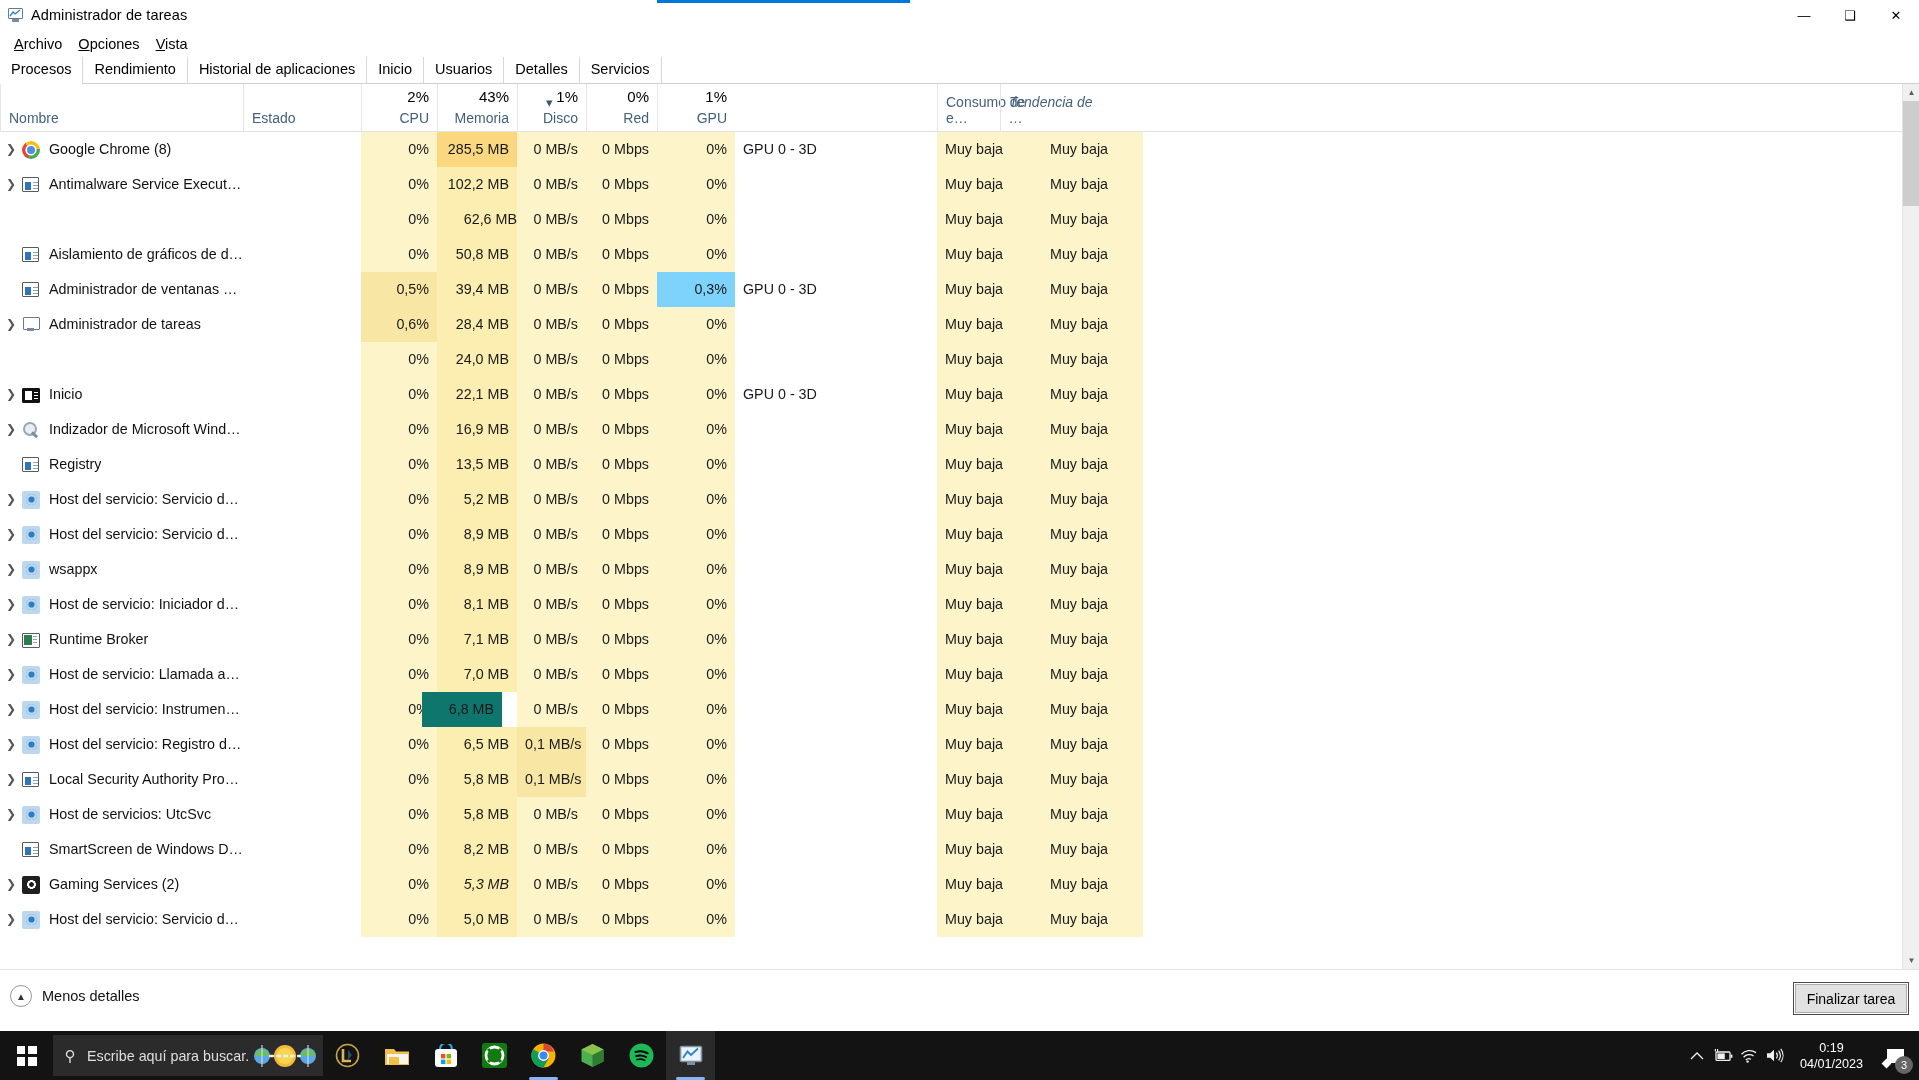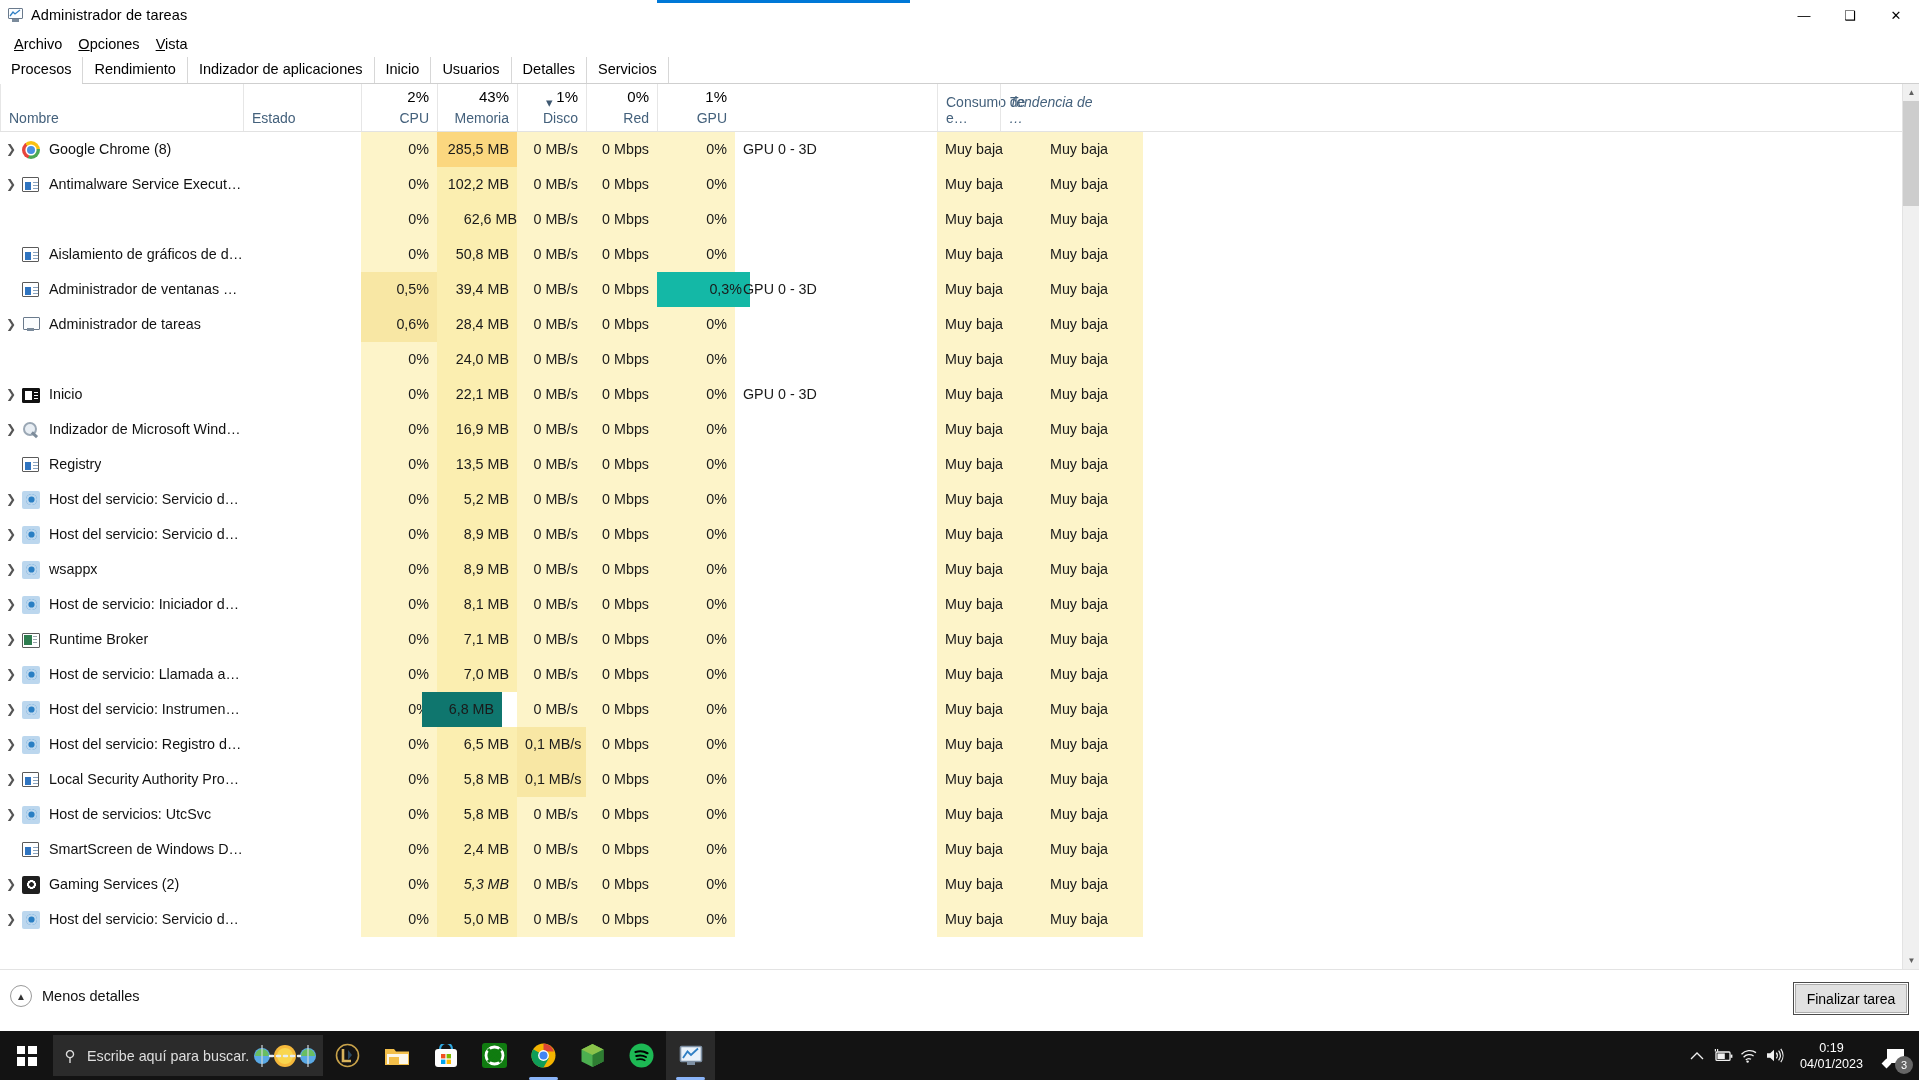--- a/index.html
+++ b/index.html
@@ -245,21 +245,21 @@
 
 <div id="menubar">
   <div class="menu-item"><u>A</u><span>rchivo</span></div>
   <div class="menu-item"><u>O</u><span>pciones</span></div>
   <div class="menu-item"><u>V</u><span>ista</span></div>
 </div>
 
 <div id="tabstrip">
     <div class="tab active">Procesos</div>
     <div class="tab">Rendimiento</div>
-    <div class="tab">Indizador de aplicaciones</div>
+    <div class="tab">Historial de aplicaciones</div>
     <div class="tab">Inicio</div>
     <div class="tab">Usuarios</div>
     <div class="tab">Detalles</div>
     <div class="tab">Servicios</div>
   </div>
 
 <div id="table-wrap">
   <div id="thead">
     <div class="sort-chevron">▾</div>
   <div class="hcell lt" style="left: 0px; width: 243px;">
@@ -371,21 +371,21 @@
           <span class="picon">
             <span class="ico-window" style="position: absolute; left: 0px; top: 0px;"></span>
           </span>
           <span class="pname">Administrador de ventanas del …</span>
         </div>
         <div class="cell lt" style="left: 243px; width: 118px;"></div>
         <div class="cell rt" style="left: 361px; width: 76px; background: rgb(248, 231, 164);">0,5%</div>
         <div class="cell rt" style="left: 437px; width: 80px; background: rgb(251, 238, 176);">39,4 MB</div>
         <div class="cell rt" style="left: 517px; width: 69px; background: rgb(253, 244, 201);">0 MB/s</div>
         <div class="cell rt" style="left: 586px; width: 71px; background: rgb(253, 244, 201);">0 Mbps</div>
-        <div class="cell rt" style="left: 657px; width: 93px; background: #14b8a6;">0,3%</div>
+        <div class="cell rt" style="left: 657px; width: 78px; background: #7dd3fc;">0,3%</div>
         <div class="cell lt" style="left: 735px; width: 202px;">GPU 0 - 3D</div>
         <div class="cell lt" style="left: 937px; width: 105px; background: rgb(253, 244, 201);">Muy baja</div>
         <div class="cell lt" style="left: 1042px; width: 101px; background: rgb(253, 244, 201);">Muy baja</div>
         <div class="cell" style="left: 1143px; width: 759px;"></div>
       </div>
       <div class="row">
         <div class="cell lt namecell" style="left: 0px; width: 243px; padding: 0px;">
           <span class="chev">❯</span>
           <span class="picon">
             <span class="ico-tm" style="position: absolute; left: 0px; top: 0px;"></span>
@@ -665,21 +665,21 @@
       <div class="row">
         <div class="cell lt namecell" style="left: 0px; width: 243px; padding: 0px;">
           <span class="chev empty">❯</span>
           <span class="picon">
             <span class="ico-window" style="position: absolute; left: 0px; top: 0px;"></span>
           </span>
           <span class="pname">SmartScreen de Windows Defen…</span>
         </div>
         <div class="cell lt" style="left: 243px; width: 118px;"></div>
         <div class="cell rt" style="left: 361px; width: 76px; background: rgb(253, 244, 201);">0%</div>
-        <div class="cell rt" style="left: 437px; width: 80px; background: rgb(251, 238, 176);">2,4 MB</div>
+        <div class="cell rt" style="left: 437px; width: 80px; background: rgb(251, 238, 176);">8,2 MB</div>
         <div class="cell rt" style="left: 517px; width: 69px; background: rgb(253, 244, 201);">0 MB/s</div>
         <div class="cell rt" style="left: 586px; width: 71px; background: rgb(253, 244, 201);">0 Mbps</div>
         <div class="cell rt" style="left: 657px; width: 78px; background: rgb(253, 244, 201);">0%</div>
         <div class="cell lt" style="left: 735px; width: 202px;"></div>
         <div class="cell lt" style="left: 937px; width: 105px; background: rgb(253, 244, 201);">Muy baja</div>
         <div class="cell lt" style="left: 1042px; width: 101px; background: rgb(253, 244, 201);">Muy baja</div>
         <div class="cell" style="left: 1143px; width: 759px;"></div>
       </div>
       <div class="row">
         <div class="cell lt namecell" style="left: 0px; width: 243px; padding: 0px;">

